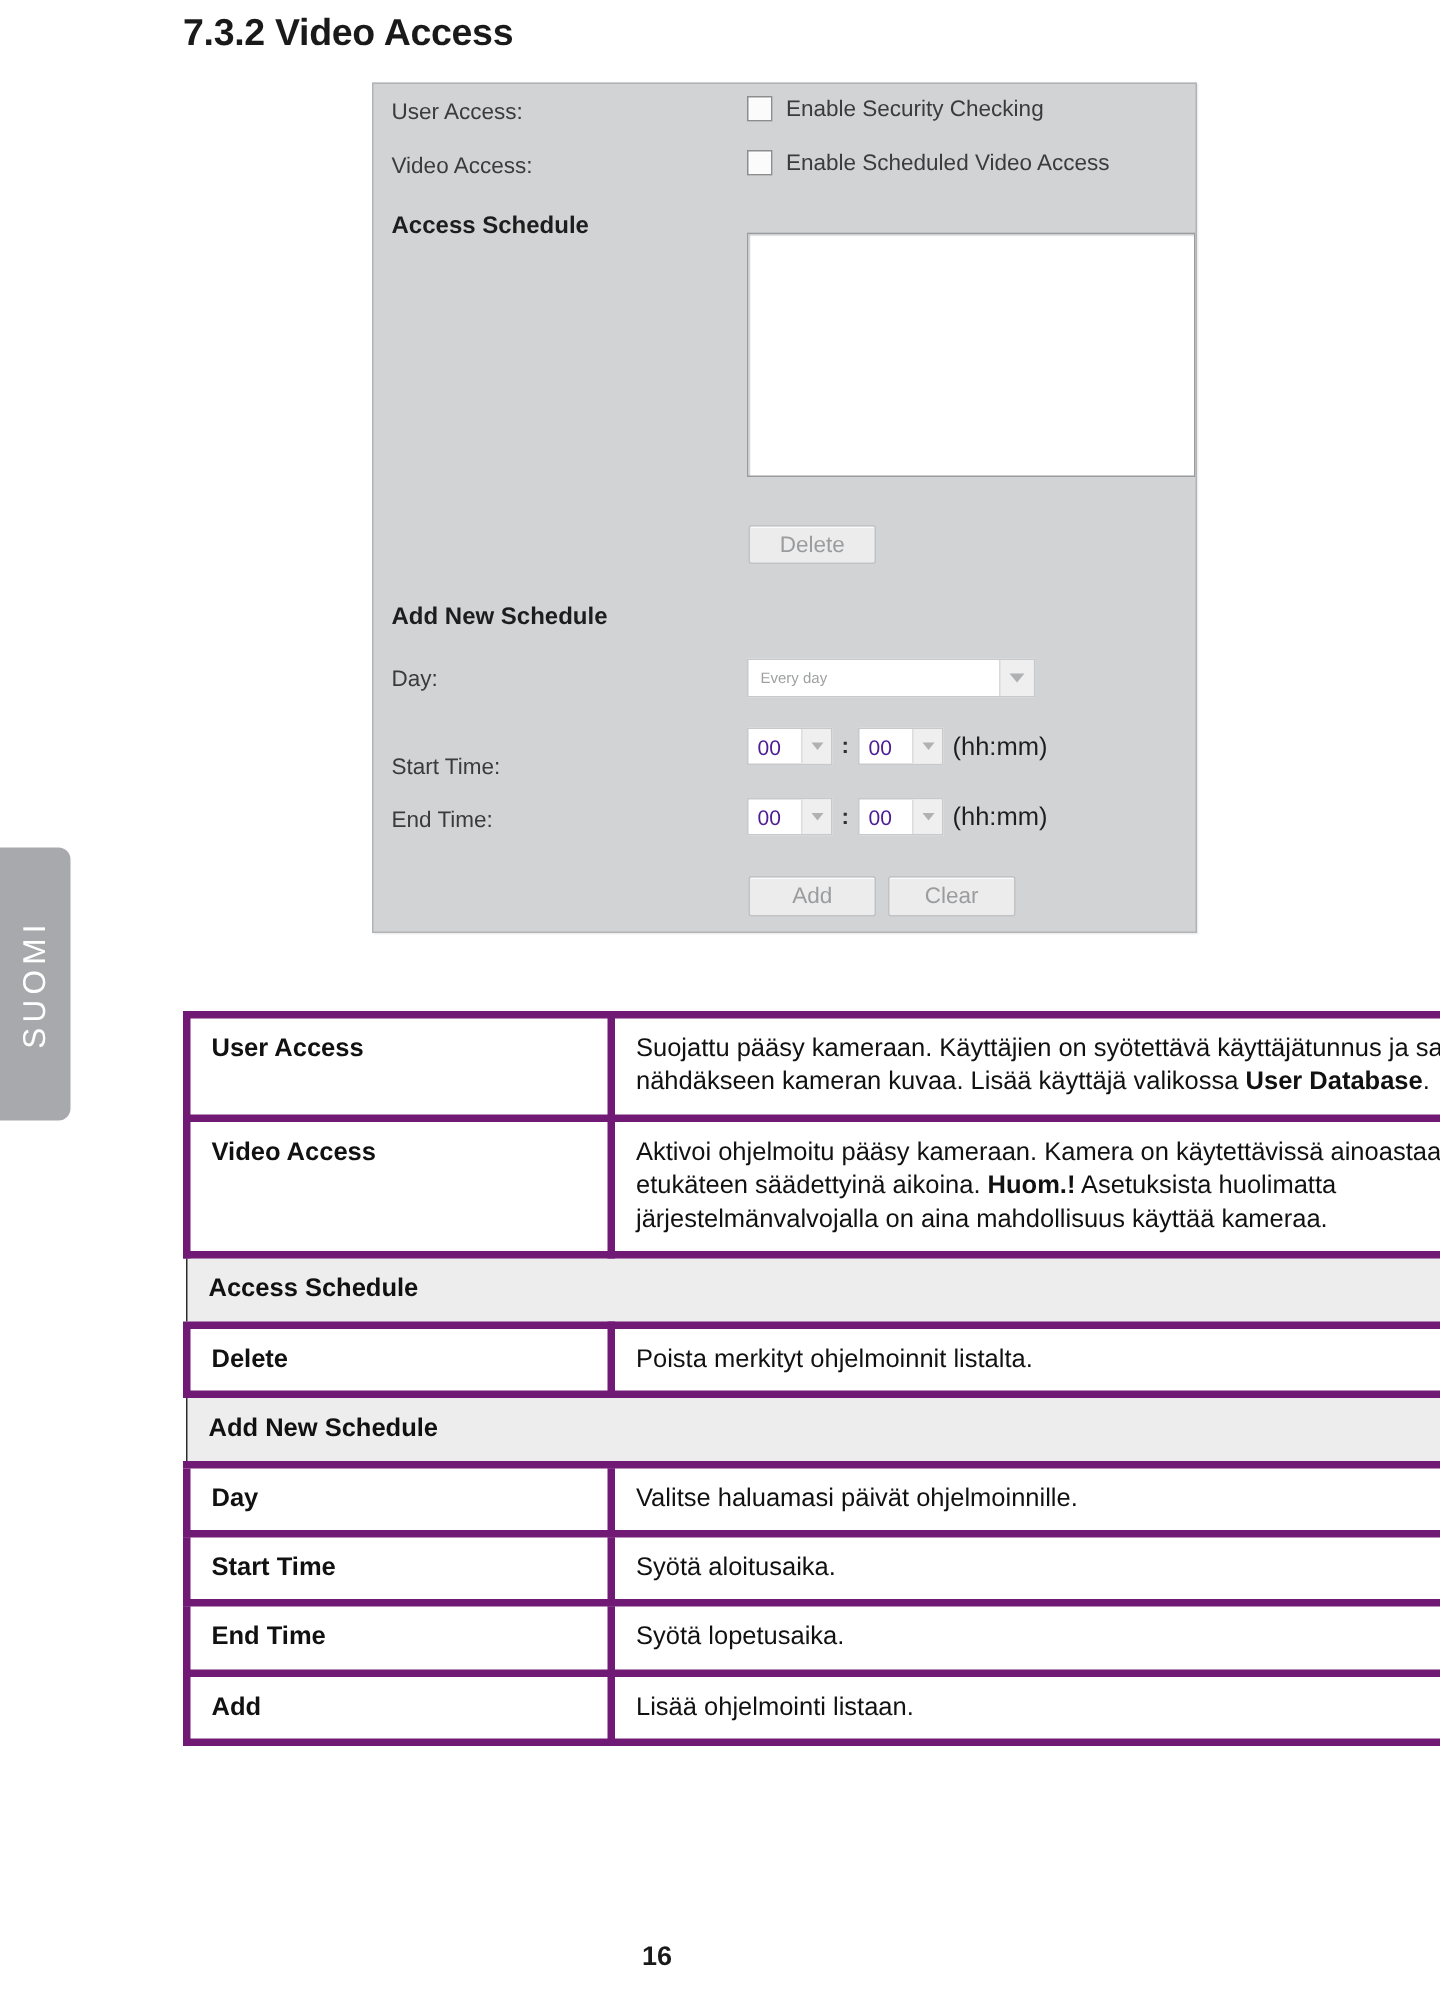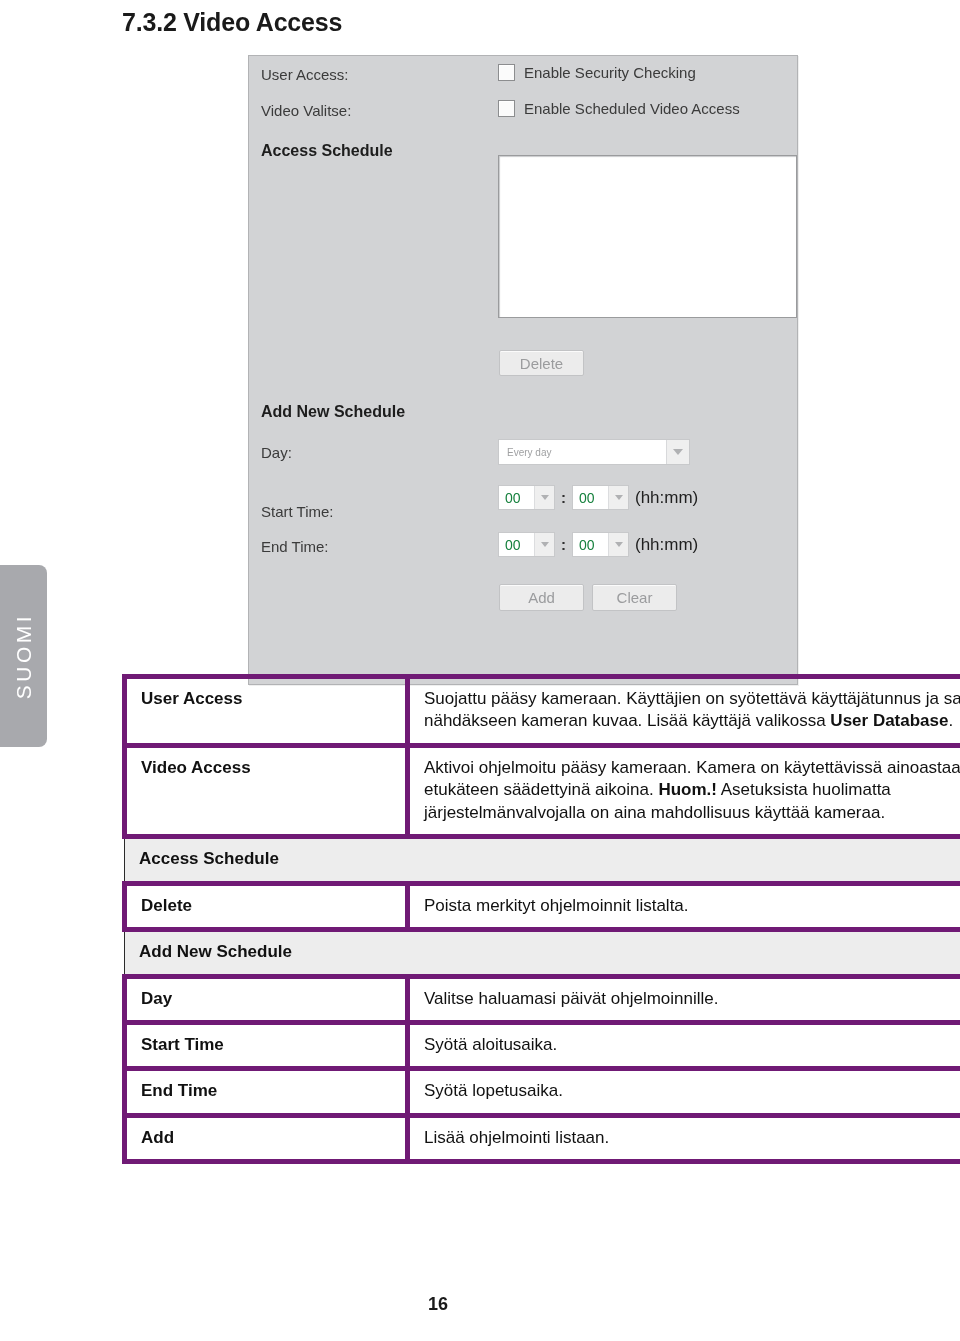--- a/index.html
+++ b/index.html
@@ -48,21 +48,21 @@
     letter-spacing: 3.5px;
     font-weight: normal;
   }
 
   
   .shot {
     position: absolute;
     left: 248px;
     top: 55px;
     width: 550px;
-    height: 630px;
+    height: 567px;
     background: #d2d3d5;
     border: 1px solid #b2b3b5;
     box-shadow: 1px 1px 0 #efefef;
     box-sizing: border-box;
     filter: blur(0.15px);
   }
   .shot-inner {
     position: absolute;
     inset: 0;
     padding: 0;
@@ -184,21 +184,21 @@
     width: 57px;
     height: 25px;
     background: #ffffff;
     border: 1px solid #c8c9cb;
     box-sizing: border-box;
     display: flex;
     align-items: center;
   }
   .time-sel .sel-val {
     padding-left: 6px;
-    color: #15803d;
+    color: #4c1d95;
     font-size: 14px;
     flex: 1 1 auto;
   }
   .time-sel .sel-arrow {
     width: 19px;
     border-left: 1px solid #dcdddf;
   }
   .colon {
     color: #2f2f2f;
     font-size: 15px;
@@ -271,21 +271,21 @@
 
 <div class="shot">
   <div class="shot-inner">
 
     <div class="shot-label" style="left:12px; top:10px;">User Access:</div>
     <div class="cb-row" style="left:249px; top:8px;">
       <span class="cb-box"></span>
       <span class="cb-text">Enable Security Checking</span>
     </div>
 
-    <div class="shot-label" style="left:12px; top:46px;">Video Valitse:</div>
+    <div class="shot-label" style="left:12px; top:46px;">Video Access:</div>
     <div class="cb-row" style="left:249px; top:44px;">
       <span class="cb-box"></span>
       <span class="cb-text">Enable Scheduled Video Access</span>
     </div>
 
     <div class="shot-heading" style="left:12px; top:86px;">Access Schedule</div>
 
     <div class="listbox" style="left:249px; top:99px;"></div>
 
     <div class="btn" style="left:250px; top:294px; width:85px; height:26px;">Delete</div>

